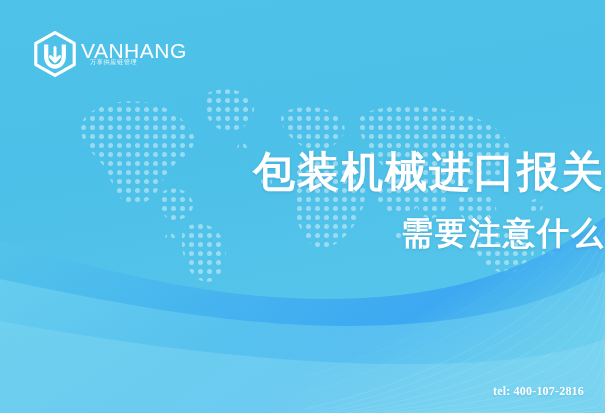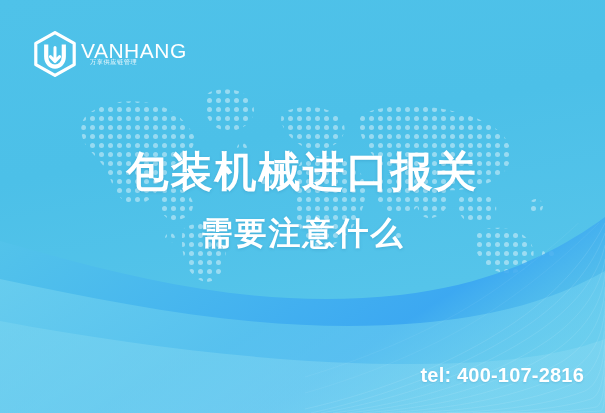--- a/index.html
+++ b/index.html
@@ -102,41 +102,41 @@
     transform: scale(0.95);
     transform-origin: left top;
   }
 
   
   .headline {
     position: absolute;
     left: 0;
     top: 145px;
     width: 605px;
-    text-align: center;
+    text-align: right;
     pointer-events: none;
   }
   .headline-line {
     font-family: "DejaVu Sans", "Liberation Sans", sans-serif;
     font-weight: bold;
     color: #ffffff;
     line-height: 1.28;
     letter-spacing: 2px;
     text-shadow: 0 1px 3px rgba(40, 130, 175, 0.32);
   }
   .headline-line.l1 { font-size: 42px; }
   .headline-line.l2 { font-size: 32px; margin-top: 14px; }
 
   
   .phone {
     position: absolute;
     right: 21px;
-    top: 364px;
-    font-family: Liberation Sans, sans-serif;
-    font-size: 20px;
+    top: 384px;
+    font-family: Liberation Serif, serif;
+    font-size: 12px;
     font-weight: bold;
     color: #ffffff;
     letter-spacing: 0.2px;
     white-space: nowrap;
     text-shadow: 0 1px 2px rgba(40, 130, 175, 0.25);
   }
 </style>
 </head>
 <body>
 

